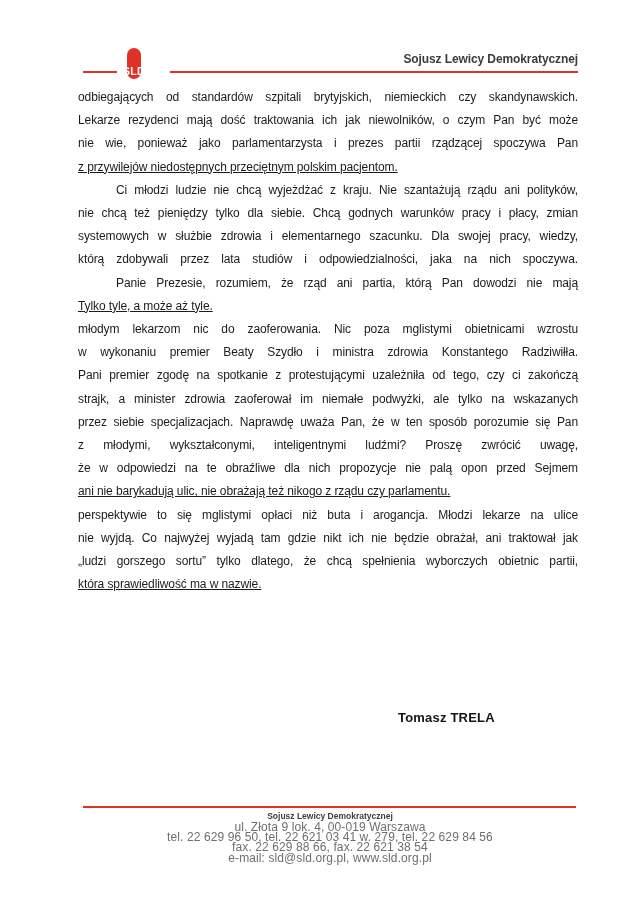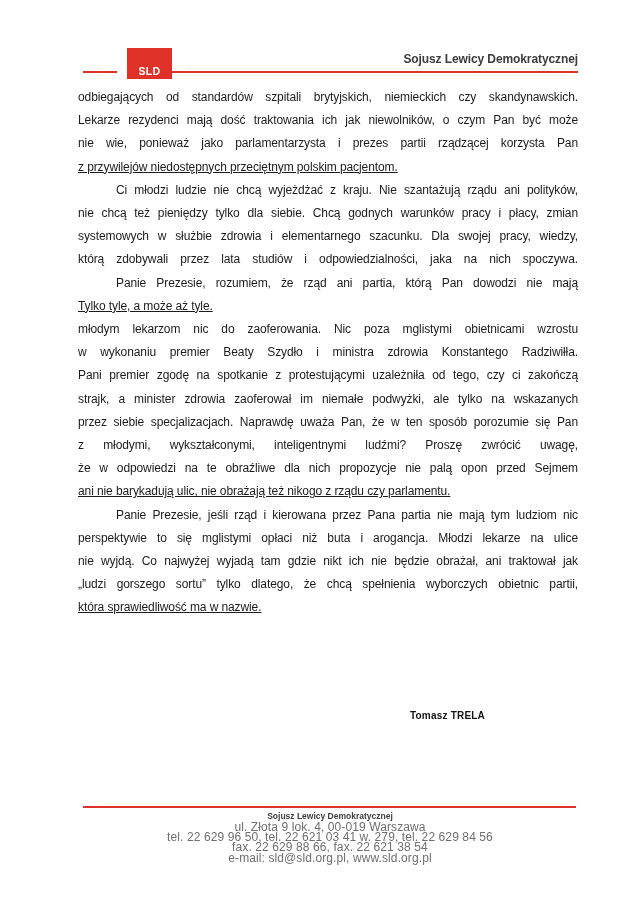--- a/index.html
+++ b/index.html
@@ -13,23 +13,24 @@
     background: #ffffff;
     overflow: hidden;
   }
   
   .hdr-dash {
     position: absolute; left: 83px; top: 71px;
     width: 34px; height: 2px; background: var(--brand-red);
   }
   .hdr-logo {
     position: absolute; left: 127px; top: 48px;
-    width: 45px; height: 31px; background: var(--brand-red);
+    width: 14px; height: 31px; background: var(--brand-red);
     display: flex; align-items: flex-end; justify-content: center;
     padding-bottom: 2px;
+    border-radius: 12px;
   }
   .hdr-logo span {
     color: #ffffff; font-weight: bold; font-size: 10.5px;
     letter-spacing: 0.4px; line-height: 11px;
   }
   .hdr-rule {
     position: absolute; left: 170px; top: 71px;
     width: 408px; height: 2px; background: var(--brand-red);
   }
   .hdr-org {
@@ -42,23 +43,22 @@
     position: absolute; left: 78px; top: 86px; width: 500px;
     color: var(--ink); font-size: 12px; letter-spacing: -0.1px;
   }
   .line { line-height: 23.2px; }
   .line.just { text-align: justify; text-align-last: justify; }
   .line.last { text-align: left; text-decoration: underline; }
   .line.indent { text-indent: 38px; }
   
   .signature {
     position: absolute; left: 398px; top: 710px;
-    font-size: 10px; font-weight: bold; color: #141414;
+    font-size: 13px; font-weight: bold; color: #141414;
     letter-spacing: 0.2px;
-    margin-left: 12px;
   }
   
   .ftr-rule {
     position: absolute; left: 83px; top: 806px;
     width: 493px; height: 2px; background: var(--brand-red);
   }
   .ftr-block {
     position: absolute; left: 78px; top: 811px; width: 504px;
     text-align: center;
   }
@@ -78,37 +78,36 @@
   <div class="hdr-dash"></div>
   <div class="hdr-logo">
     <span>SLD</span>
   </div>
   <div class="hdr-rule"></div>
   <div class="hdr-org">Sojusz Lewicy Demokratycznej</div>
 
   <div class="body-text" id="paragraphs">
       <div class="line just">odbiegających od standardów szpitali brytyjskich, niemieckich czy skandynawskich.</div>
       <div class="line just">Lekarze rezydenci mają dość traktowania ich jak niewolników, o czym Pan być może</div>
-      <div class="line just">nie wie, ponieważ jako parlamentarzysta i prezes partii rządzącej korzysta Pan</div>
+      <div class="line just">nie wie, ponieważ jako parlamentarzysta i prezes partii rządzącej spoczywa Pan</div>
       <div class="line last">z przywilejów niedostępnych przeciętnym polskim pacjentom.</div>
       <div class="line just indent">Ci młodzi ludzie nie chcą wyjeżdżać z kraju. Nie szantażują rządu ani polityków,</div>
       <div class="line just">nie chcą też pieniędzy tylko dla siebie. Chcą godnych warunków pracy i płacy, zmian</div>
       <div class="line just">systemowych w służbie zdrowia i elementarnego szacunku. Dla swojej pracy, wiedzy,</div>
       <div class="line just">którą zdobywali przez lata studiów i odpowiedzialności, jaka na nich spoczywa.</div>
       <div class="line just indent">Panie Prezesie, rozumiem, że rząd ani partia, którą Pan dowodzi nie mają</div>
       <div class="line last">Tylko tyle, a może aż tyle.</div>
       <div class="line just">młodym lekarzom nic do zaoferowania. Nic poza mglistymi obietnicami wzrostu</div>
       <div class="line just">w wykonaniu premier Beaty Szydło i ministra zdrowia Konstantego Radziwiłła.</div>
       <div class="line just">Pani premier zgodę na spotkanie z protestującymi uzależniła od tego, czy ci zakończą</div>
       <div class="line just">strajk, a minister zdrowia zaoferował im niemałe podwyżki, ale tylko na wskazanych</div>
       <div class="line just">przez siebie specjalizacjach. Naprawdę uważa Pan, że w ten sposób porozumie się Pan</div>
       <div class="line just">z młodymi, wykształconymi, inteligentnymi ludźmi? Proszę zwrócić uwagę,</div>
       <div class="line just">że w odpowiedzi na te obraźliwe dla nich propozycje nie palą opon przed Sejmem</div>
       <div class="line last">ani nie barykadują ulic, nie obrażają też nikogo z rządu czy parlamentu.</div>
-      <div class="line just indent">Panie Prezesie, jeśli rząd i kierowana przez Pana partia nie mają tym ludziom nic</div>
       <div class="line just">perspektywie to się mglistymi opłaci niż buta i arogancja. Młodzi lekarze na ulice</div>
       <div class="line just">nie wyjdą. Co najwyżej wyjadą tam gdzie nikt ich nie będzie obrażał, ani traktował jak</div>
       <div class="line just">„ludzi gorszego sortu” tylko dlatego, że chcą spełnienia wyborczych obietnic partii,</div>
       <div class="line last">która sprawiedliwość ma w nazwie.</div>
     </div>
 
   <div class="signature">Tomasz TRELA</div>
 
   <div class="ftr-rule"></div>
   <div class="ftr-block">

